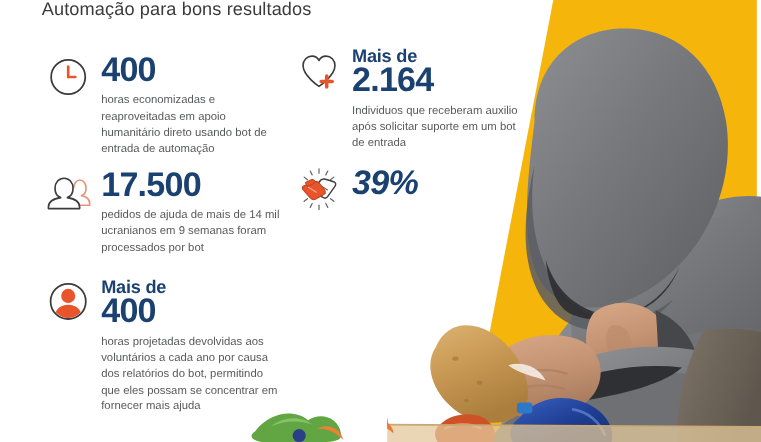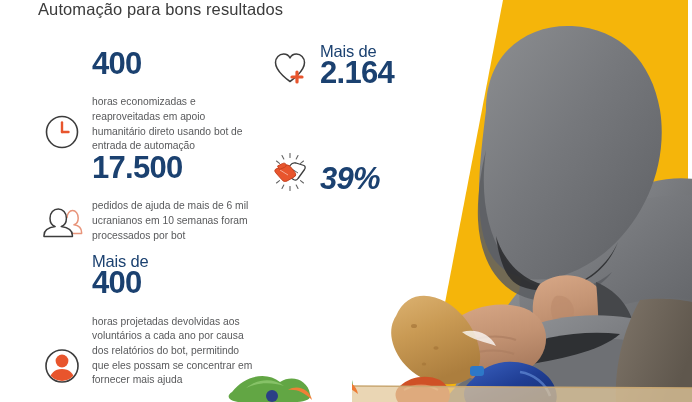--- a/index.html
+++ b/index.html
@@ -37,54 +37,54 @@
     letter-spacing: 0.1px;
     z-index: 3;
     white-space: nowrap;
   }
 
   
   .stat {
     position: absolute;
     z-index: 3;
     display: flex;
-    align-items: flex-end;
+    align-items: flex-start;
   }
   .stat-icon {
     flex: 0 0 auto;
     width: 44px;
     height: 44px;
     margin-right: 8px;
     display: block;
   }
   .stat-body {
     flex: 1 1 auto;
     padding-top: 1px;
   }
   .stat-pre {
     font-size: 16.5px;
-    font-weight: 400;
+    font-weight: 700;
     color: #1b4170;
     line-height: 1.05;
     letter-spacing: -0.2px;
     margin-bottom: -1px;
   }
   .stat-number {
     font-size: 31px;
     font-weight: 700;
     color: #1b4170;
     line-height: 0.98;
     letter-spacing: -0.7px;
   }
   .stat-desc {
     font-size: 10.3px;
     font-weight: 400;
     color: #58595b;
     line-height: 1.42;
-    margin-top: 16px;
+    margin-top: 6px;
   }
 
   
   .col-left  { left: 40px; width: 215px; }
   .col-right { left: 268px; width: 210px; }
 
   #stat-hours       { top: 48px; }
   #stat-requests    { top: 152px; }
   #stat-volunteer   { top: 252px; }
   #stat-individuals { top: 42px; }
@@ -243,21 +243,21 @@
                C 38.2 22.6 36.4 25.2 34 25.8
                C 39 26.6 41.6 29.8 41.6 33.6 L 41.6 34.6 L 27.5 34.6" fill="none" stroke="#e8947a" stroke-width="1.5" stroke-linejoin="round"></path>
 
       <path d="M 10 19.2 C 10 13.8 13.6 10 18.2 10 C 22.8 10 26.4 13.8 26.4 19.2
                C 26.4 23.4 24.2 26.6 21.2 27.6
                C 28.6 28.6 32.4 32 32.4 36.4 L 32.4 37.6 L 4 37.6 L 4 36.4
                C 4 32 7.8 28.6 15.2 27.6 C 12.2 26.6 10 23.4 10 19.2 Z" fill="#ffffff" stroke="#3c3c3c" stroke-width="1.5" stroke-linejoin="round"></path>
     </svg>
     <div class="stat-body">
       <div class="stat-number">17.500</div>
-      <div class="stat-desc">pedidos de ajuda de mais de 6 mil ucranianos em 10 semanas foram processados por bot</div>
+      <div class="stat-desc">pedidos de ajuda de mais de 14 mil ucranianos em 9 semanas foram processados por bot</div>
     </div>
   </div>
 
   <div class="stat col-left" id="stat-volunteer">
     <svg class="stat-icon" viewBox="0 0 44 44">
       <circle cx="22" cy="22" r="16" fill="none" stroke="#3c3c3c" stroke-width="1.6"></circle>
       <clipPath id="pcClip">
           <circle cx="22" cy="22" r="15"></circle>
         </clipPath>
       <g clip-path="url(#pcClip)">
@@ -276,20 +276,21 @@
     <svg class="stat-icon" viewBox="0 0 44 44">
       <path d="M 22 36.5 C 22 36.5 7.5 27 7.5 17.6 C 7.5 12.6 11.2 9 15.6 9
                C 18.6 9 21 10.8 22 13 C 23 10.8 25.4 9 28.4 9
                C 32.8 9 36.5 12.6 36.5 17.6 C 36.5 27 22 36.5 22 36.5 Z" fill="none" stroke="#3c3c3c" stroke-width="1.5" stroke-linejoin="round"></path>
       <path d="M 29 27 L 29 37" stroke="#e8552d" stroke-width="3.2" stroke-linecap="round"></path>
       <path d="M 24 32 L 34 32" stroke="#e8552d" stroke-width="3.2" stroke-linecap="round"></path>
     </svg>
     <div class="stat-body">
       <div class="stat-pre">Mais de</div>
       <div class="stat-number small-lead">2.164</div>
+      <div class="stat-desc">Individuos que receberam auxilio após solicitar suporte em um bot de entrada</div>
     </div>
   </div>
 
   <div class="stat col-right" id="stat-growth">
     <svg class="stat-icon" viewBox="0 0 44 44">
 
       <g stroke="#3c3c3c" stroke-width="1.1" stroke-linecap="round" opacity="0.8">
         <path d="M 22 3.5 L 22 7.5"></path>
         <path d="M 14 5.5 L 15.8 9"></path>
         <path d="M 30 5.5 L 28.2 9"></path>

